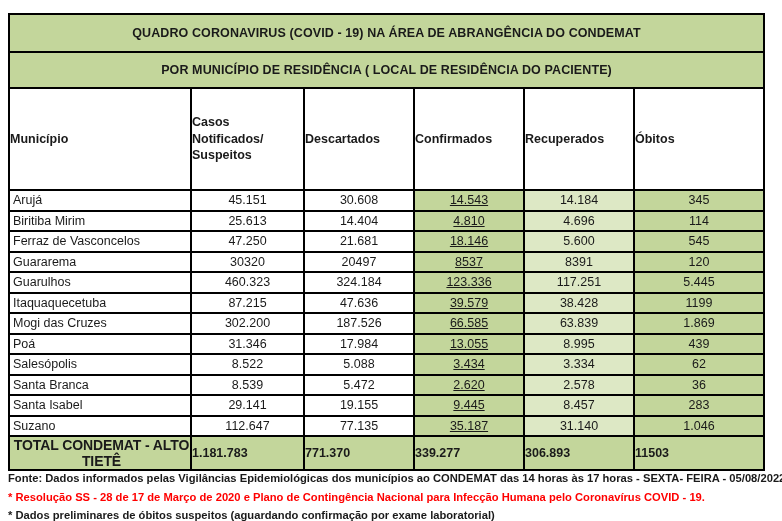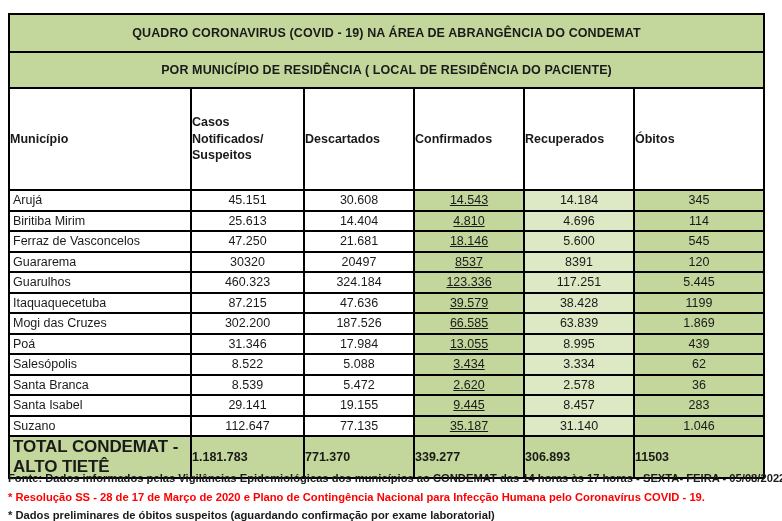--- a/index.html
+++ b/index.html
@@ -93,23 +93,23 @@
   .cell-obi  { background: #c3d69b !important; text-align: center; }
 
   
   .total-row td {
     background: #c3d69b !important;
     font-weight: bold;
     height: 21px;
     font-size: 13px;
   }
   .total-row td.total-label {
-    text-align: left;
+    text-align: center;
     padding-left: 3px !important;
-    font-size: 17px;
+    font-size: 14px;
     letter-spacing: -.1px;
   }
 
   
   .notes {
     position: absolute;
     left: 8px;
     top: 470px;
     width: 766px;
   }

